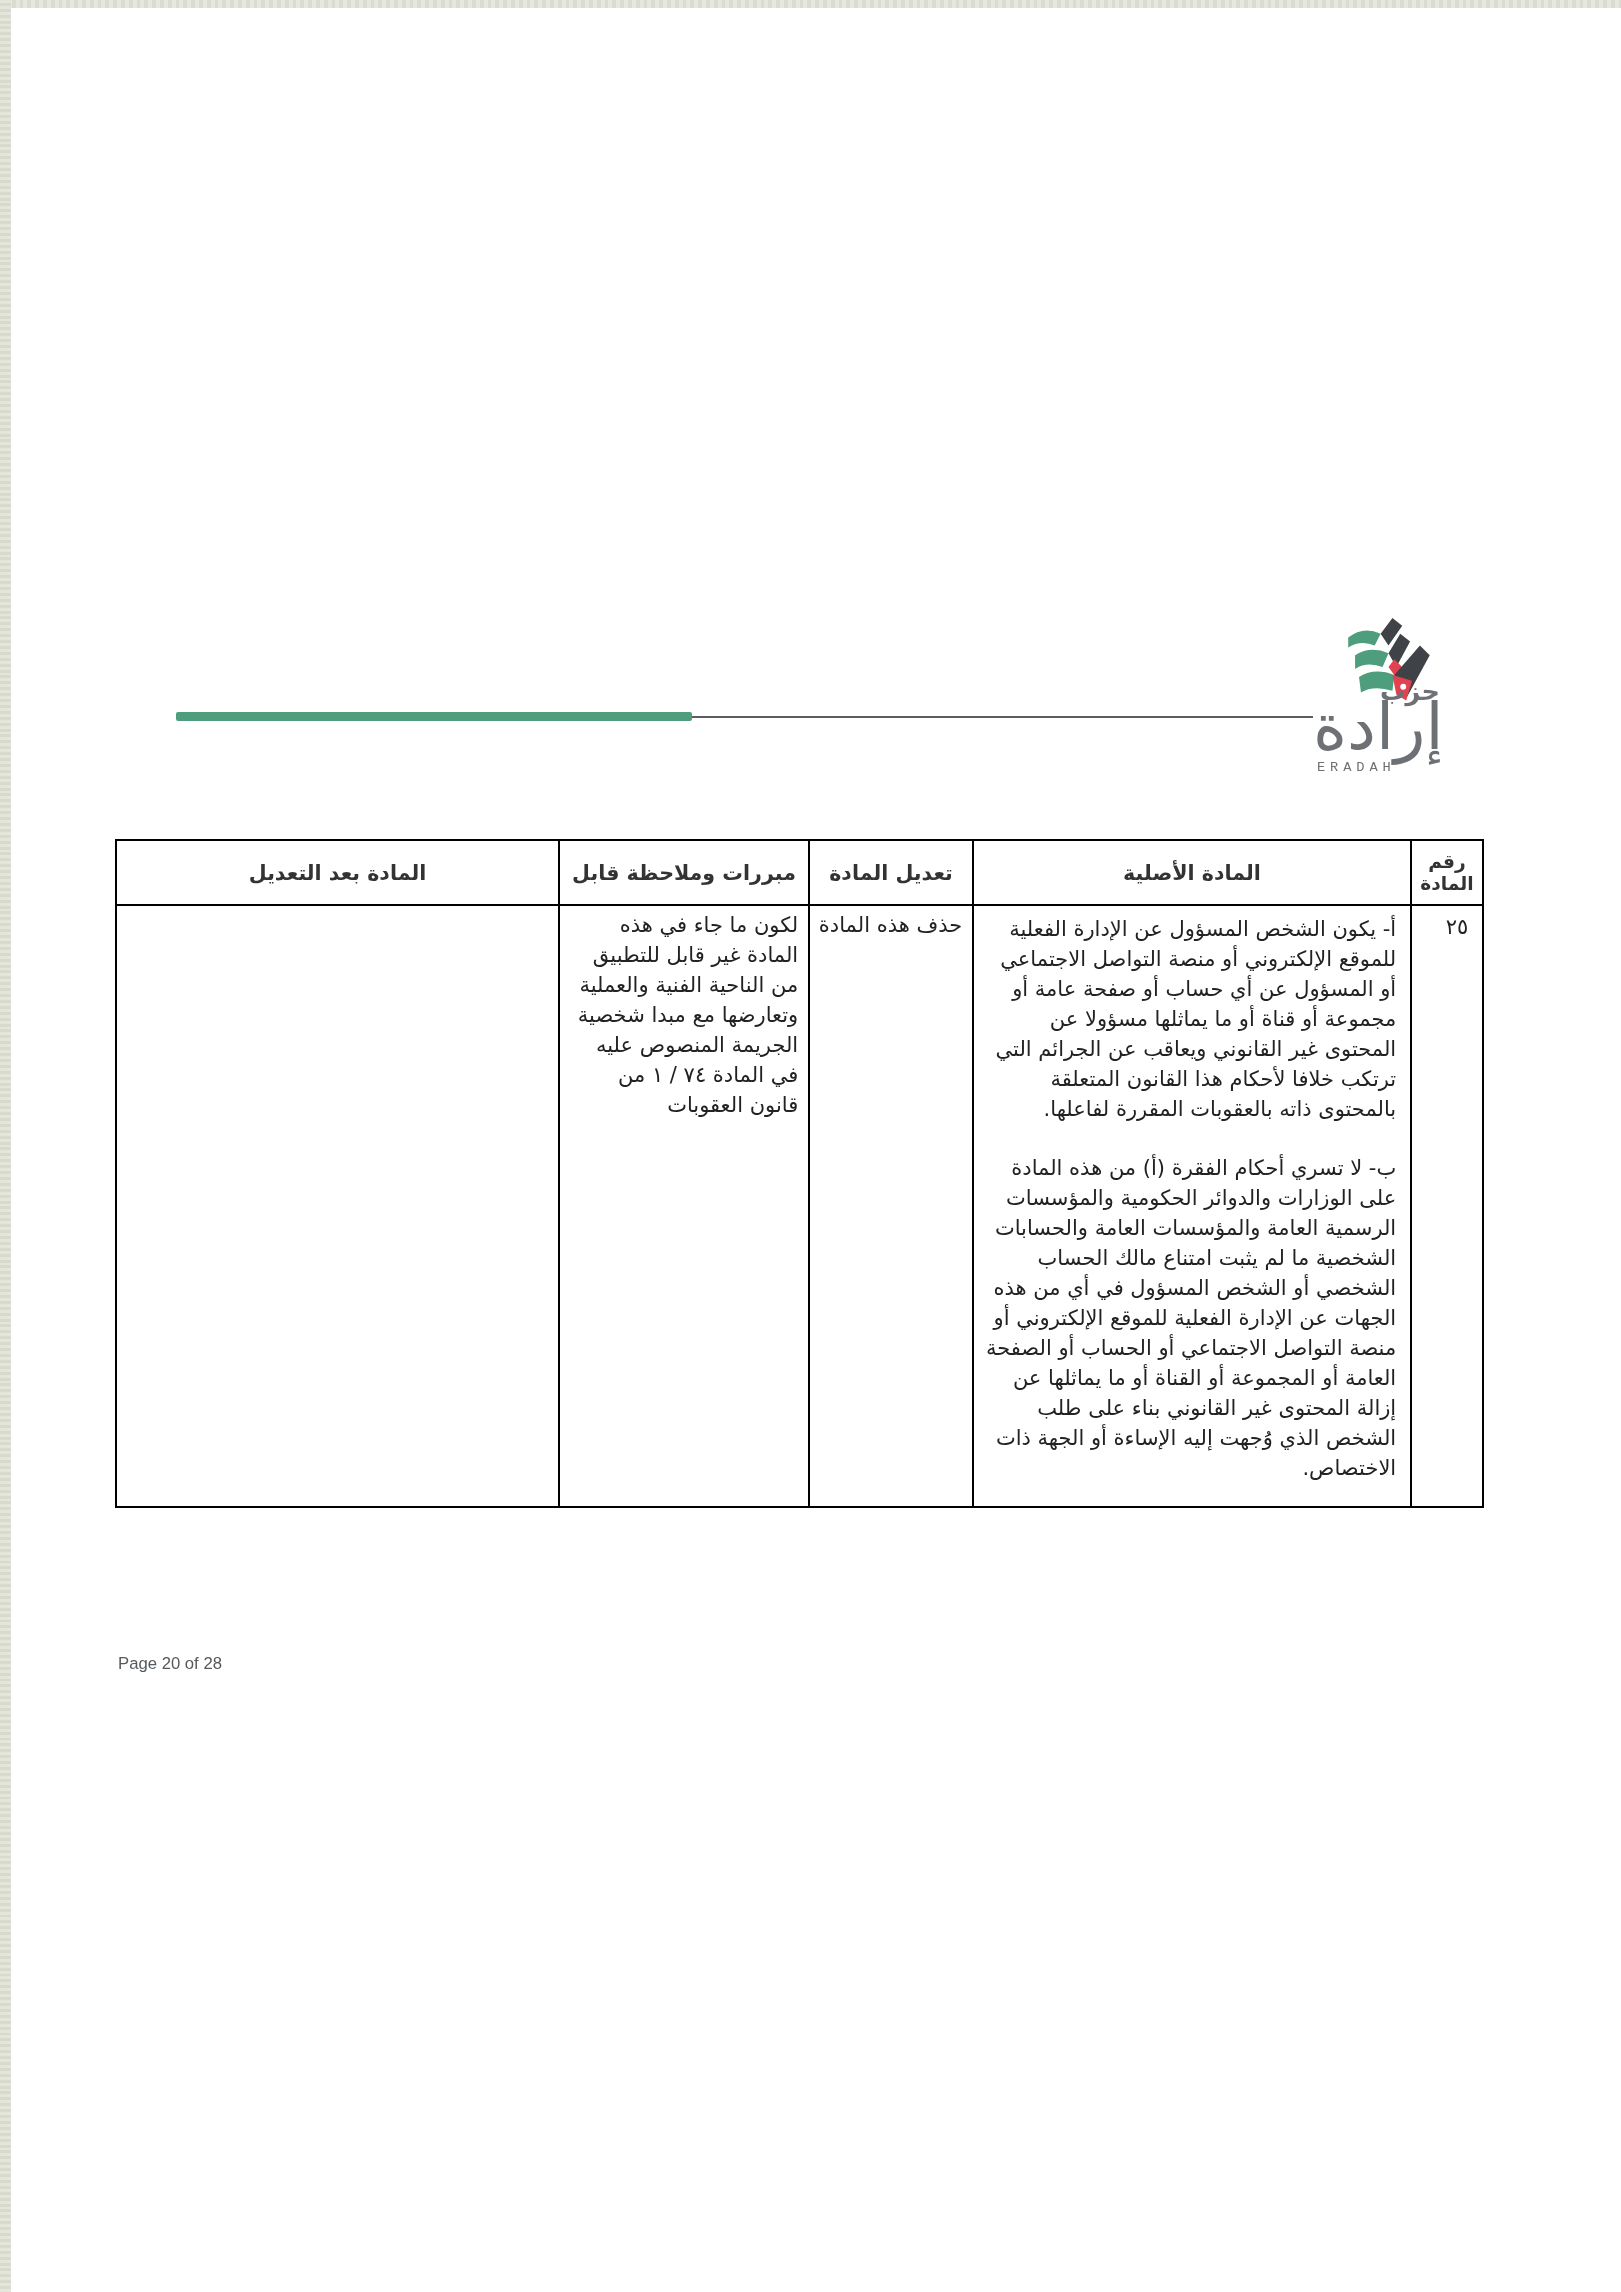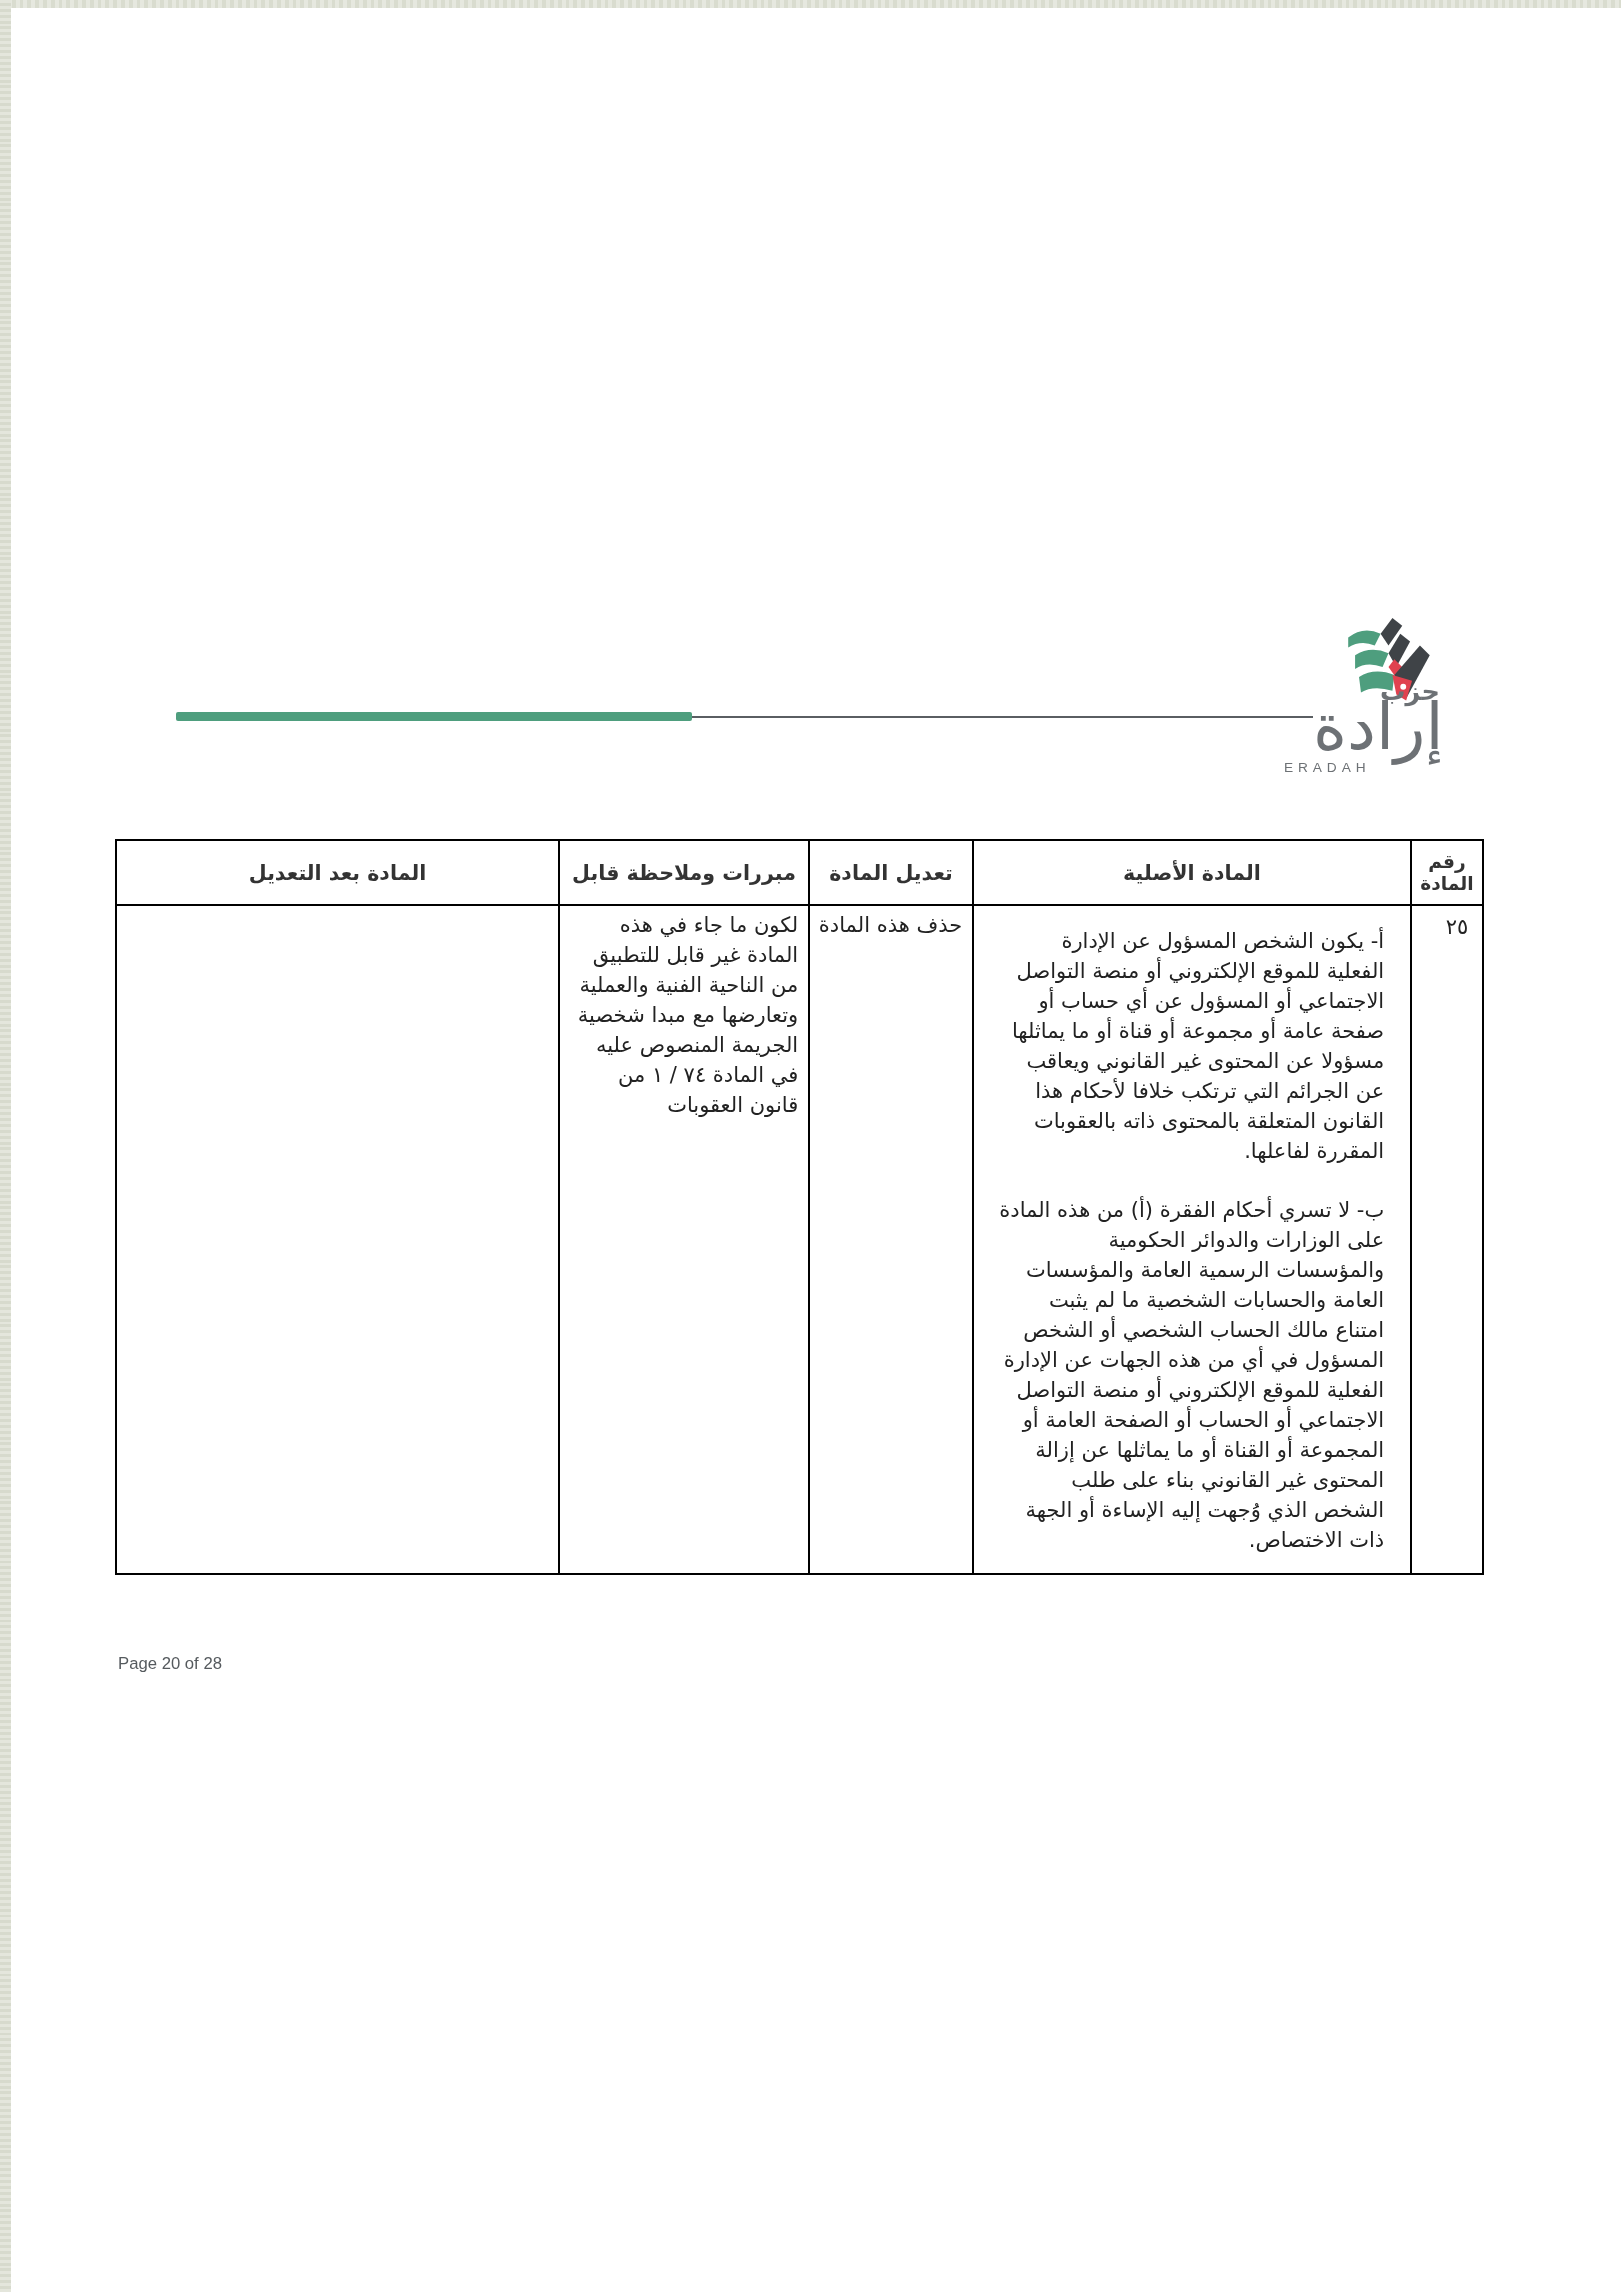--- a/index.html
+++ b/index.html
@@ -32,22 +32,22 @@
   .logo { position: absolute; left: 1304px; top: 616px; width: 167px; height: 167px; }
   .logo-word-small {
     position: absolute; left: 1380px; top: 676px; font-size: 25.5px; color: #6d7175;
     font-family: "DejaVu Sans", sans-serif; direction: rtl; font-weight: bold;
   }
   .logo-word-big {
     position: absolute; left: 1313px; top: 694px; font-size: 65px; color: #6d7175;
     font-family: "DejaVu Sans", sans-serif; direction: rtl; letter-spacing: 2px; line-height: 1;
   }
   .logo-latin {
-    position: absolute; left: 1284px; top: 760px; font-size: 13.7px; color: #6d7175;
-    letter-spacing: 4.9px; font-family: Liberation Sans, sans-serif;
+    position: absolute; left: 1317px; top: 760px; font-size: 13.7px; color: #6d7175;
+    letter-spacing: 4.9px; font-family: Liberation Mono, monospace;
   }
 
   
   .table-wrap {
     position: absolute; left: 115px; top: 839px; width: 1366px;
   }
   table.main {
     width: 100%; border-collapse: collapse; direction: rtl;
     table-layout: fixed;
   }
@@ -60,21 +60,21 @@
     font-size: 20.6px; font-weight: bold; color: #333;
     font-family: "DejaVu Sans", sans-serif;
   }
   table.main th.num-col { font-size: 18.6px; line-height: 1.15; margin-top: 32px; }
   table.main td {
     font-size: 21px; line-height: 30px; color: #222;
     padding: 3.9px 9.8px 2px 7.8px; text-align: right;
     font-family: "DejaVu Sans", sans-serif;
   }
   table.main td.num-cell { text-align: center; padding-top: 5.9px; padding-left: 30px; }
-  .para { margin: 16px; }
+  .para { margin: 4px; }
   .para + .para { margin-top: 29px; }
   td.body-row { height: 592px; }
 
   
   .page-footer {
     position: absolute; left: 118px; top: 1654px; font-size: 16.7px; color: #555a5e;
     font-family: "Liberation Sans", sans-serif;
   }
   .page-footer b { font-weight: normal; }
 </style>

